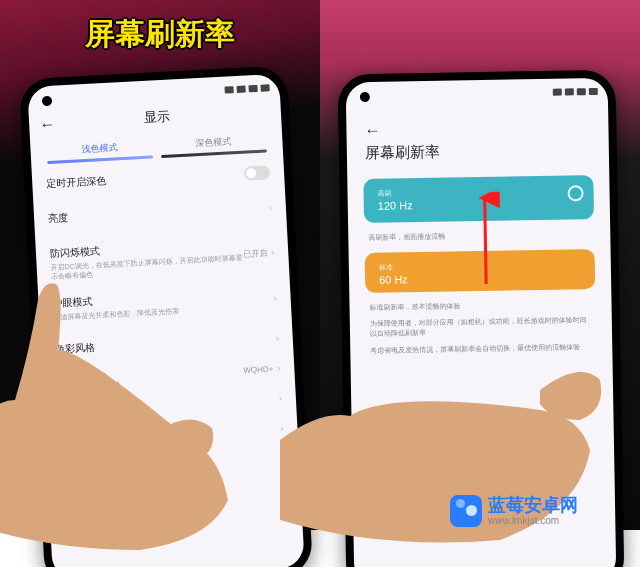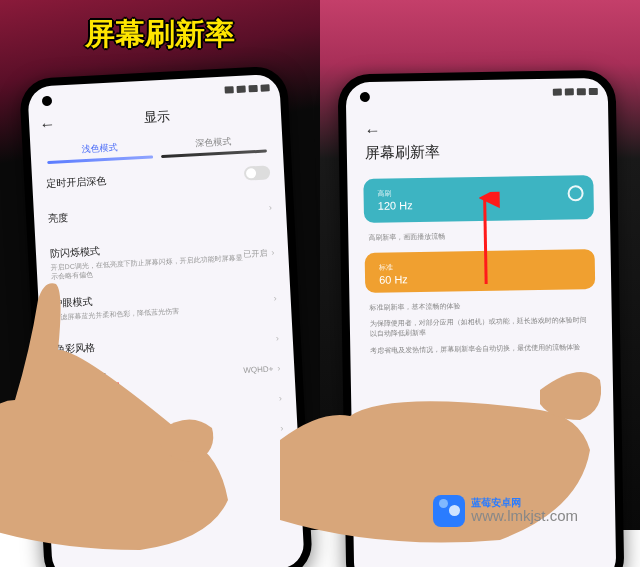--- a/index.html
+++ b/index.html
@@ -56,22 +56,22 @@
 .bullet{font-size:7px;color:#888;padding:4px 20px 2px;line-height:1.5}
 
 .hand{position:absolute;z-index:60;pointer-events:none}
 .hand svg{display:block}
 
 .wm{position:absolute;right:6px;bottom:40px;display:flex;align-items:center;gap:6px;z-index:70}
 .wm .logo{width:32px;height:32px;background:#2a7cff;border-radius:8px;position:relative}
 .wm .logo::before{content:"";position:absolute;left:6px;top:4px;width:9px;height:9px;border-radius:50%;background:#7fb8ff}
 .wm .logo::after{content:"";position:absolute;right:5px;top:10px;width:11px;height:11px;border-radius:50%;background:#cfe4ff}
 .wm .txt{display:flex;flex-direction:column;line-height:1.1}
-.wm .n{font-size:10px;font-weight:700;color:#2a7cff}
-.wm .u{font-size:15px;color:#888}
+.wm .n{font-size:18px;font-weight:700;color:#2a7cff}
+.wm .u{font-size:10px;color:#888}
 </style>
 </head>
 <body>
 
 <div class="page">
   <div class="panels">
 
     <div class="panel left">
       <div class="overlay-title">屏幕刷新率</div>
       <div class="phone left">

